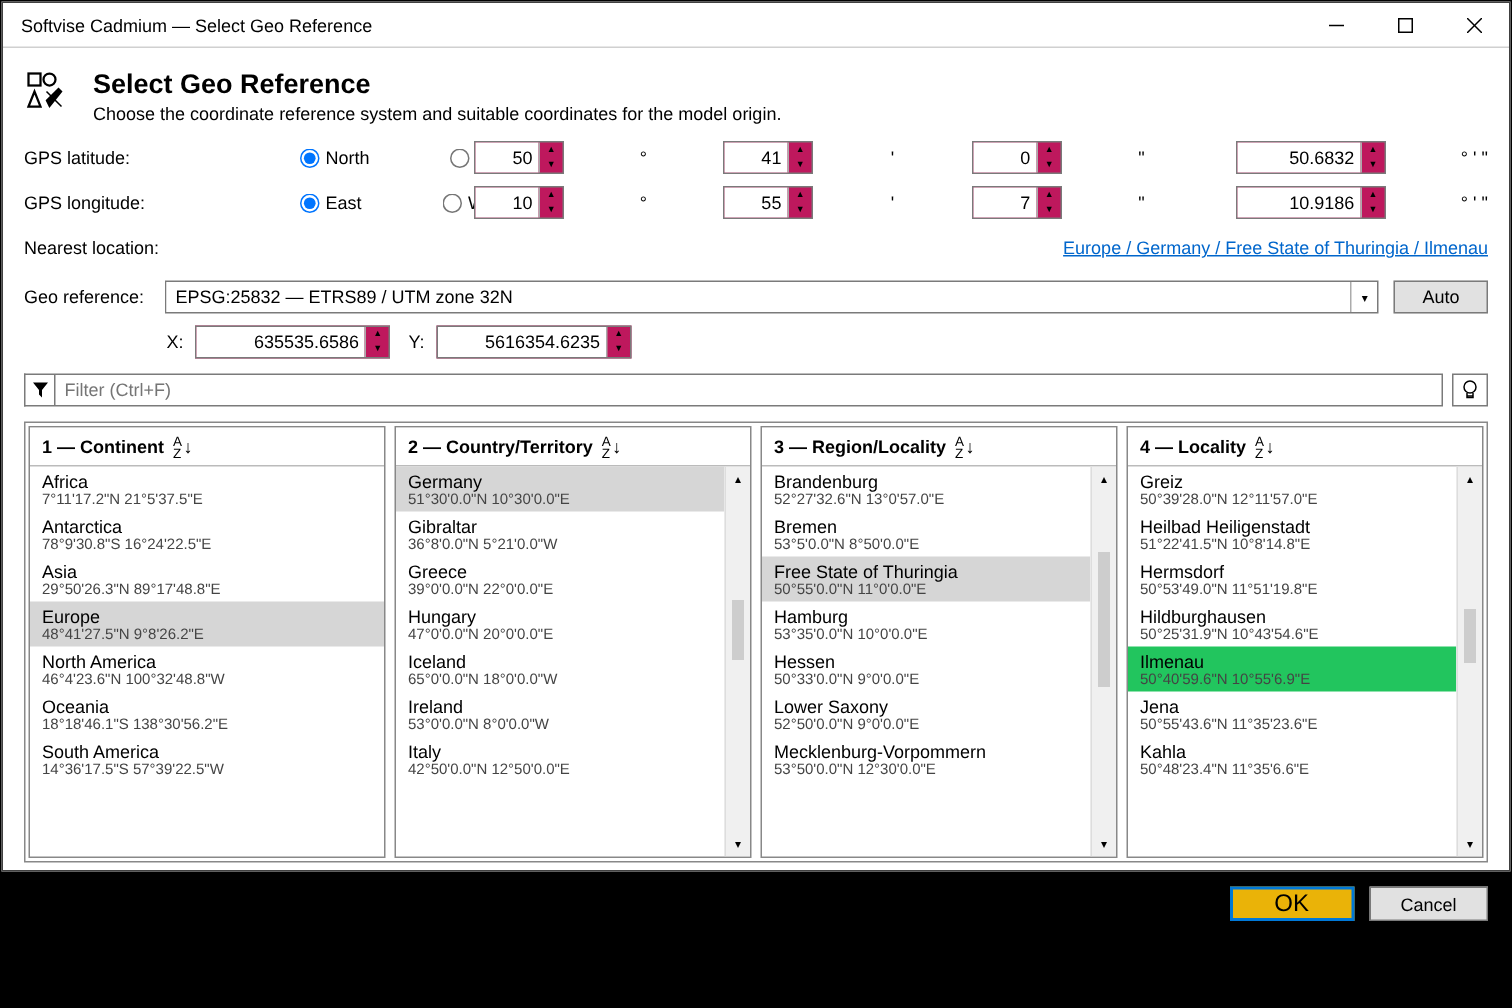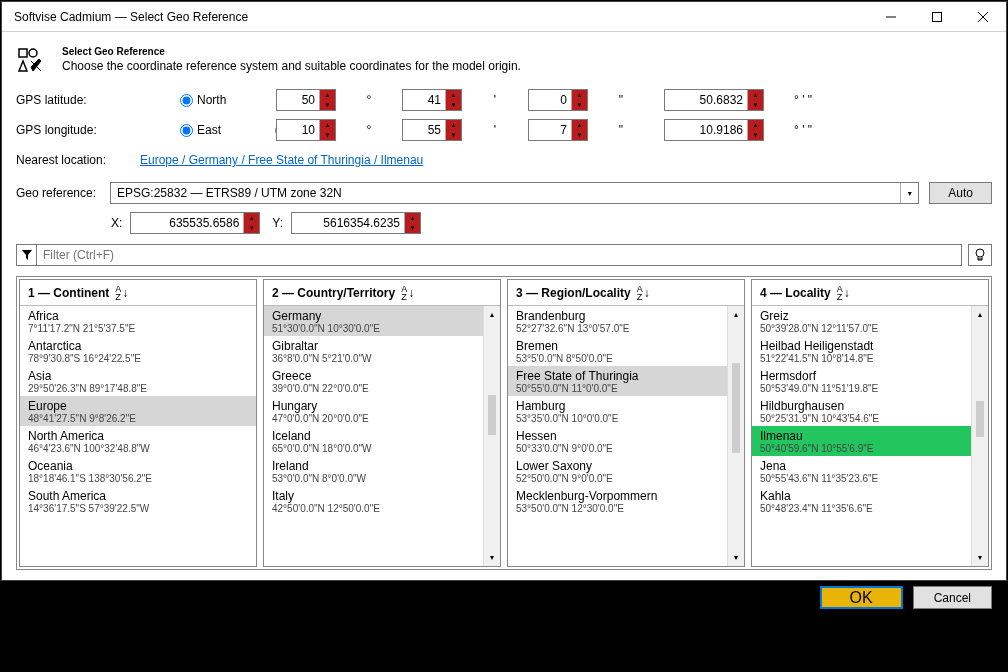--- a/index.html
+++ b/index.html
@@ -6,29 +6,29 @@
 body { background: #000; width: 1008px; height: 672px; overflow: hidden; }
 .window { background: #fff; border: 1px solid #404040; width: 1006px; height: 580px; margin: 1px; display: flex; flex-direction: column; }
 .titlebar { height: 30px; display: flex; align-items: center; border-bottom: 1px solid #d0d0d0; }
 .title-text { padding-left: 12px; font-size: 12px; flex: 1; }
 .title-btns { display: flex; }
 .title-btn { width: 46px; height: 30px; display: flex; align-items: center; justify-content: center; cursor: pointer; }
 .title-btn svg { width: 10px; height: 10px; }
 .body { flex: 1; display: flex; flex-direction: column; padding: 14px; font-size: 12px; color: #000; gap: 10px; }
 .header-row { display: flex; align-items: flex-start; gap: 14px; }
 .header-icon { width: 32px; height: 32px; display: flex; align-items: center; justify-content: center; }
-.header-text h1 { font-size: 10px; font-weight: 600; }
+.header-text h1 { font-size: 18px; font-weight: 600; }
 .header-text p { font-size: 12px; margin-top: 2px; }
-.form-row { display: flex; align-items: center; gap: 26px; min-height: 24px; }
+.form-row { display: flex; align-items: center; gap: 26px; min-height: 24px; justify-content: space-between; }
 .form-label { width: 98px; }
 .radio-group { display: flex; gap: 14px; width: 110px; }
 .radio-group2 { display: flex; gap: 14px; width: 110px; }
 .radio-item { display: flex; align-items: center; gap: 4px; margin-left: 40px; }
 .radio-item input[type=radio] { width: 13px; height: 13px; }
-.spin { display: inline-flex; border: 1px solid #7a7a7a; height: 22px; background: #b91c1c; }
+.spin { display: inline-flex; border: 1px solid #7a7a7a; height: 22px; background: #be185d; }
 .spin input { border: none; outline: none; text-align: right; padding: 0 4px; width: 42px; font-size: 12px; }
 .spin .arrows { width: 16px; display: flex; flex-direction: column; border-left: 1px solid #ababab; }
 .spin .arrows div { flex: 1; display: flex; align-items: center; justify-content: center; font-size: 6px; line-height: 1; cursor: pointer; }
 .spin.wide input { width: 82px; }
 .spin.xwide input { width: 112px; }
 .unit-sym { width: 14px; text-align: center; }
 .suffix { margin-left: 4px; }
 .link { color: #0066cc; text-decoration: underline; }
 .georef-row { display: flex; align-items: center; gap: 10px; }
 .georef-label { width: 84px; }

